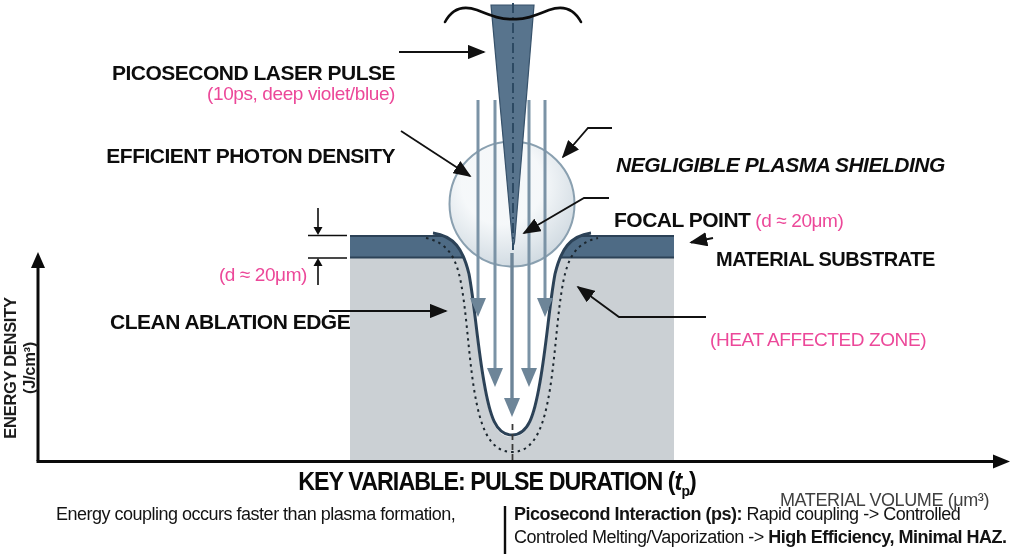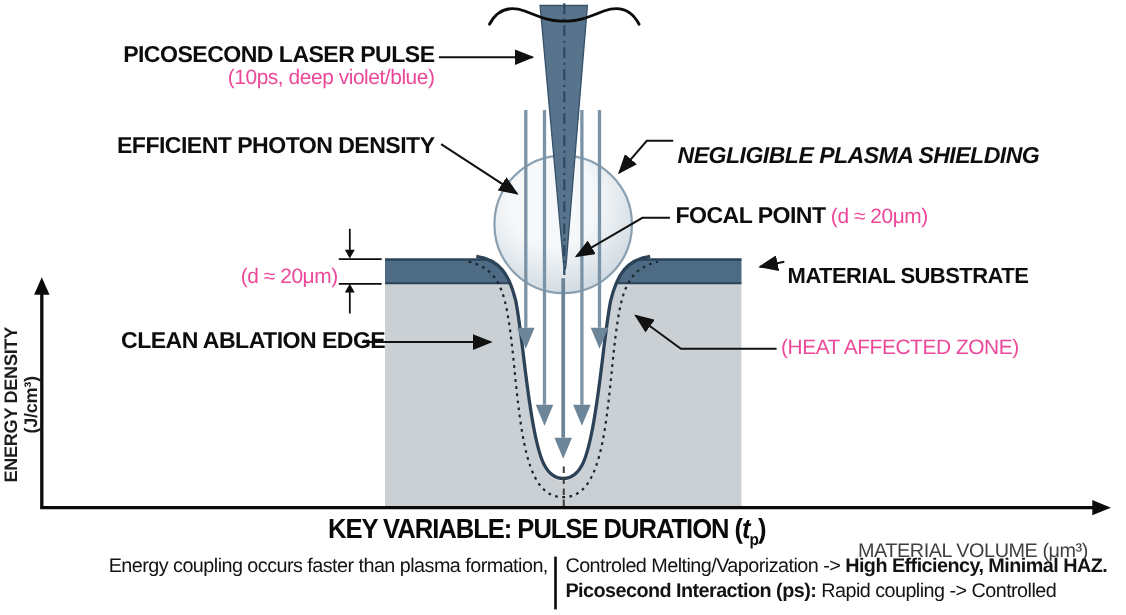--- a/index.html
+++ b/index.html
@@ -1,37 +1,37 @@
 <!DOCTYPE html>
 <html style="--c-beam: #58748d; --c-beam_edge: #36516a; --c-substrate: #4e6b85; --c-substrate_edge: #2c4257; --c-material: #cbd0d4; --c-wall: #2c4257; --c-ray: #7b93a6; --c-arrow: #6d8598; --c-sphere_edge: #8aa0b0; --c-sphere_center: #f4f7f9; --c-sphere_rim: #c5d1da; --c-centerline: #2d4a63;"><head>
 <meta charset="utf-8">
 <style>
   html,body{margin:0;padding:0;background:#ffffff;}
   #stage{
     position:relative;width:1024px;height:559px;background:#fff;overflow:hidden;
     font-family:"Liberation Sans", sans-serif;color:#111;
   }
   #art{position:absolute;left:0;top:0;}
-  .lbl{position:absolute;white-space:nowrap;line-height:21px;}
+  .lbl{position:absolute;white-space:nowrap;line-height:21px;margin-top:23px;}
   .b{font-weight:bold;letter-spacing:-0.5px;font-size:21px;color:#0d0d0d;}
   .r{font-weight:normal;letter-spacing:-0.4px;font-size:19px;color:#ec4899;}
   .right{text-align:right;}
   .ylabel{
     position:absolute;left:-75px;top:349px;width:190px;text-align:center;
     transform:rotate(-90deg);font-weight:bold;font-size:16.5px;letter-spacing:-0.3px;color:#1c1c1c;
   }
   .xlabel{position:absolute;left:780px;top:466px;font-size:18px;letter-spacing:-0.4px;color:#404040;margin-top:24px;}
   .keyvar{
     position:absolute;left:237px;top:467px;width:520px;text-align:center;
     font-weight:bold;font-size:25px;letter-spacing:-1px;transform:scaleX(0.93);color:#0a0a0a;
   }
   .keyvar .t-italic{font-style:italic;}
   .keyvar sub{font-size:15px;}
   .cap{position:absolute;top:503px;font-size:18px;letter-spacing:-0.5px;line-height:23px;color:#131313;}
-  .cap-left{left:56px;width:442px;text-align:right;}
+  .cap-left{left:56px;width:442px;text-align:left;}
   .cap-right{left:514px;width:506px;text-align:left;}
   .cap b{letter-spacing:-0.5px;}
   
   .beam{fill:var(--c-beam);stroke:var(--c-beam_edge);stroke-width:1.2;}
   .substrate{fill:var(--c-substrate);}
   .substrate-edge{stroke:var(--c-substrate_edge);stroke-width:2;}
   .material{fill:var(--c-material);}
   .wall{fill:none;stroke:var(--c-wall);stroke-width:3;}
   .haz{fill:none;stroke:#1b262e;stroke-width:2;stroke-dasharray:2.5 4;}
   .ray{stroke:var(--c-ray);stroke-width:3;}
@@ -135,41 +135,41 @@
   </div>
 
   <div class="lbl right b" style="left:90px;top:122px;width:305px;">EFFICIENT PHOTON DENSITY</div>
 
   <div class="lbl b" style="left:616px;top:131px;font-style:italic;">NEGLIGIBLE PLASMA SHIELDING</div>
 
   <div class="lbl" style="left:614px;top:186px;">
     <span class="b">FOCAL POINT</span><span class="r"> (d ≈ 20μm)</span>
   </div>
 
-  <div class="lbl" style="left:716px;top:241px;">
+  <div class="lbl" style="left:716px;top:226px;">
     <div class="b" style="font-size:20px;">MATERIAL SUBSTRATE</div>
   </div>
 
   <div class="lbl r right" style="left:200px;top:241px;width:107px;">(d ≈ 20μm)</div>
 
-  <div class="lbl b" style="left:110px;top:299px;">CLEAN ABLATION EDGE</div>
+  <div class="lbl b" style="left:110px;top:288px;">CLEAN ABLATION EDGE</div>
 
   <div class="lbl" style="left:710px;top:306px;">
     <div class="r">(HEAT AFFECTED ZONE)</div>
   </div>
 
   <div class="ylabel">ENERGY DENSITY (J/cm³)</div>
   <div class="xlabel">MATERIAL VOLUME (μm³)</div>
 
   <div class="keyvar">
     <span>KEY VARIABLE: PULSE DURATION (</span><span class="t-italic">t</span><sub>p</sub><span>)</span>
   </div>
 
   <div class="cap cap-left">
     <div>Energy coupling occurs faster than plasma formation,</div>
   </div>
 
   <div class="cap cap-right">
+    <div><b>Picosecond Interaction (ps):</b><span> Rapid coupling -&gt; Controlled</span></div>
     <div><span>Controled Melting/Vaporization -&gt; </span><b>High Efficiency, Minimal HAZ.</b></div>
-    <div><b>Picosecond Interaction (ps):</b><span> Rapid coupling -&gt; Controlled</span></div>
   </div>
 
 </div>
 
 </body></html>

